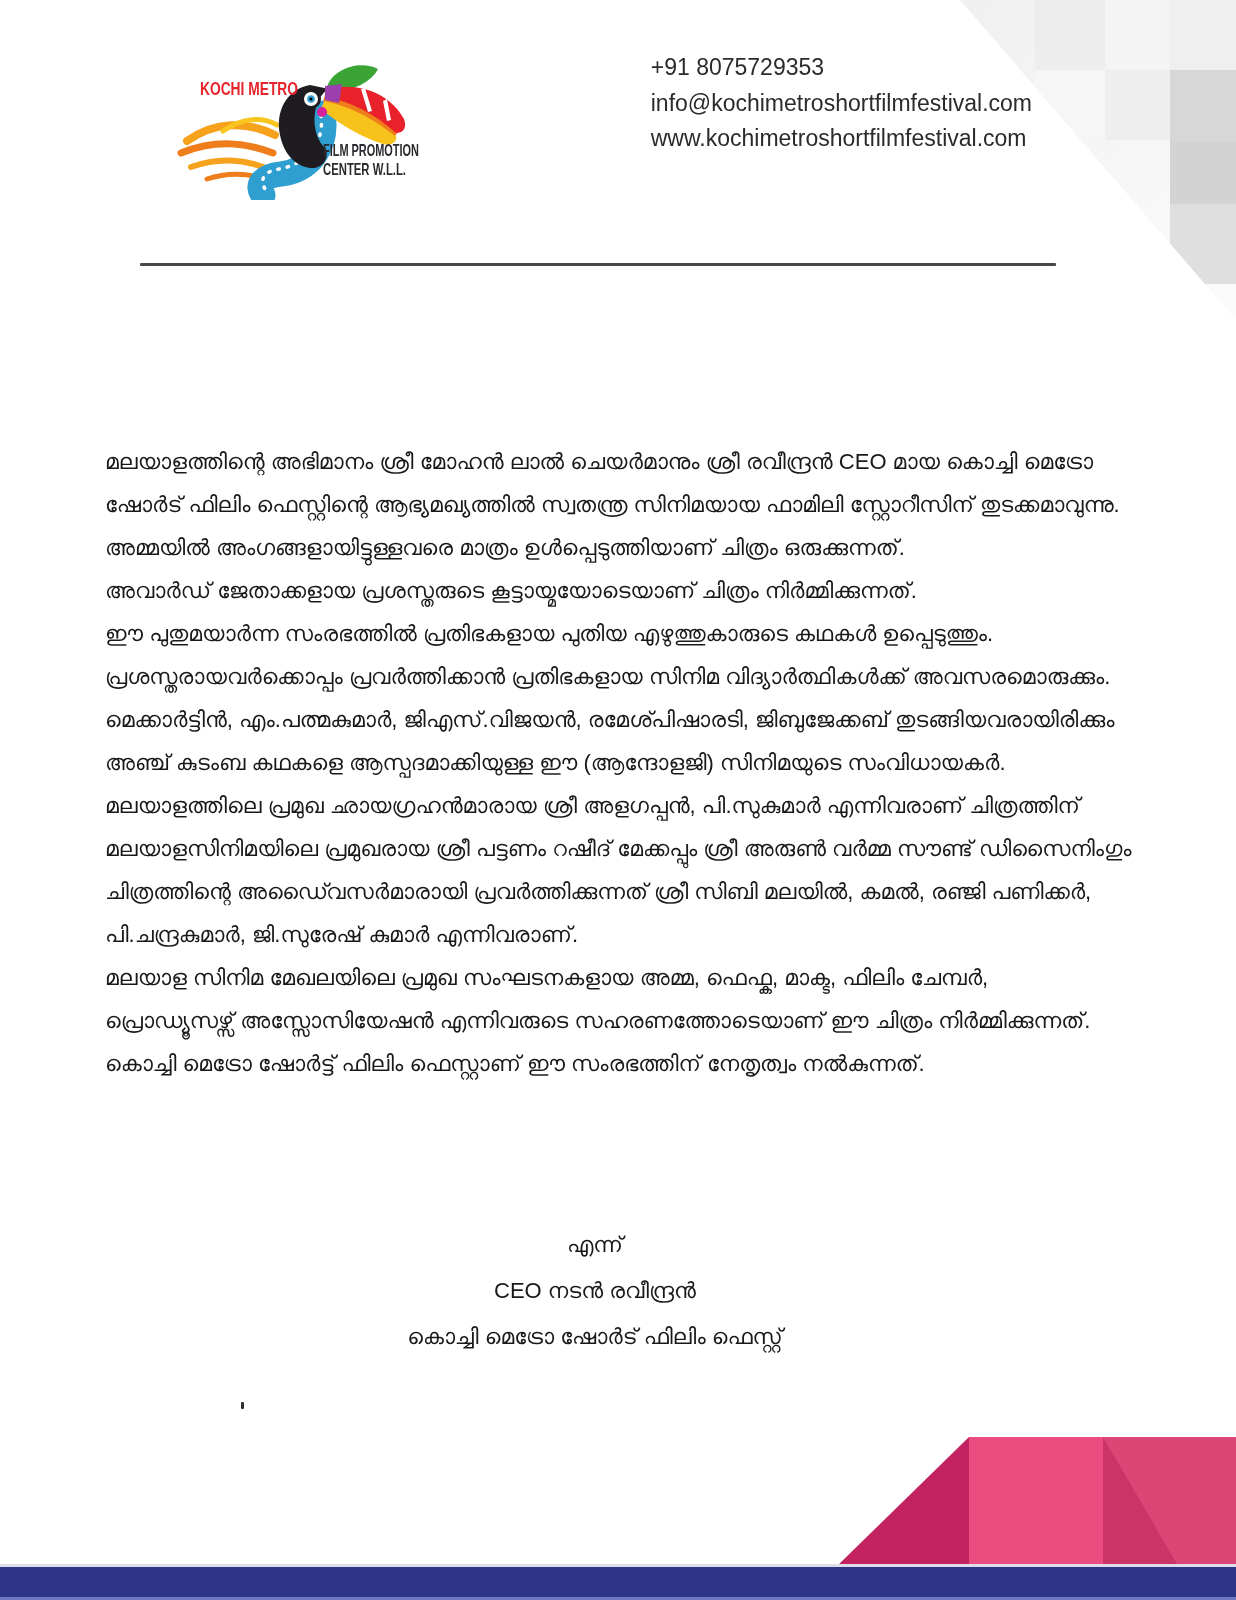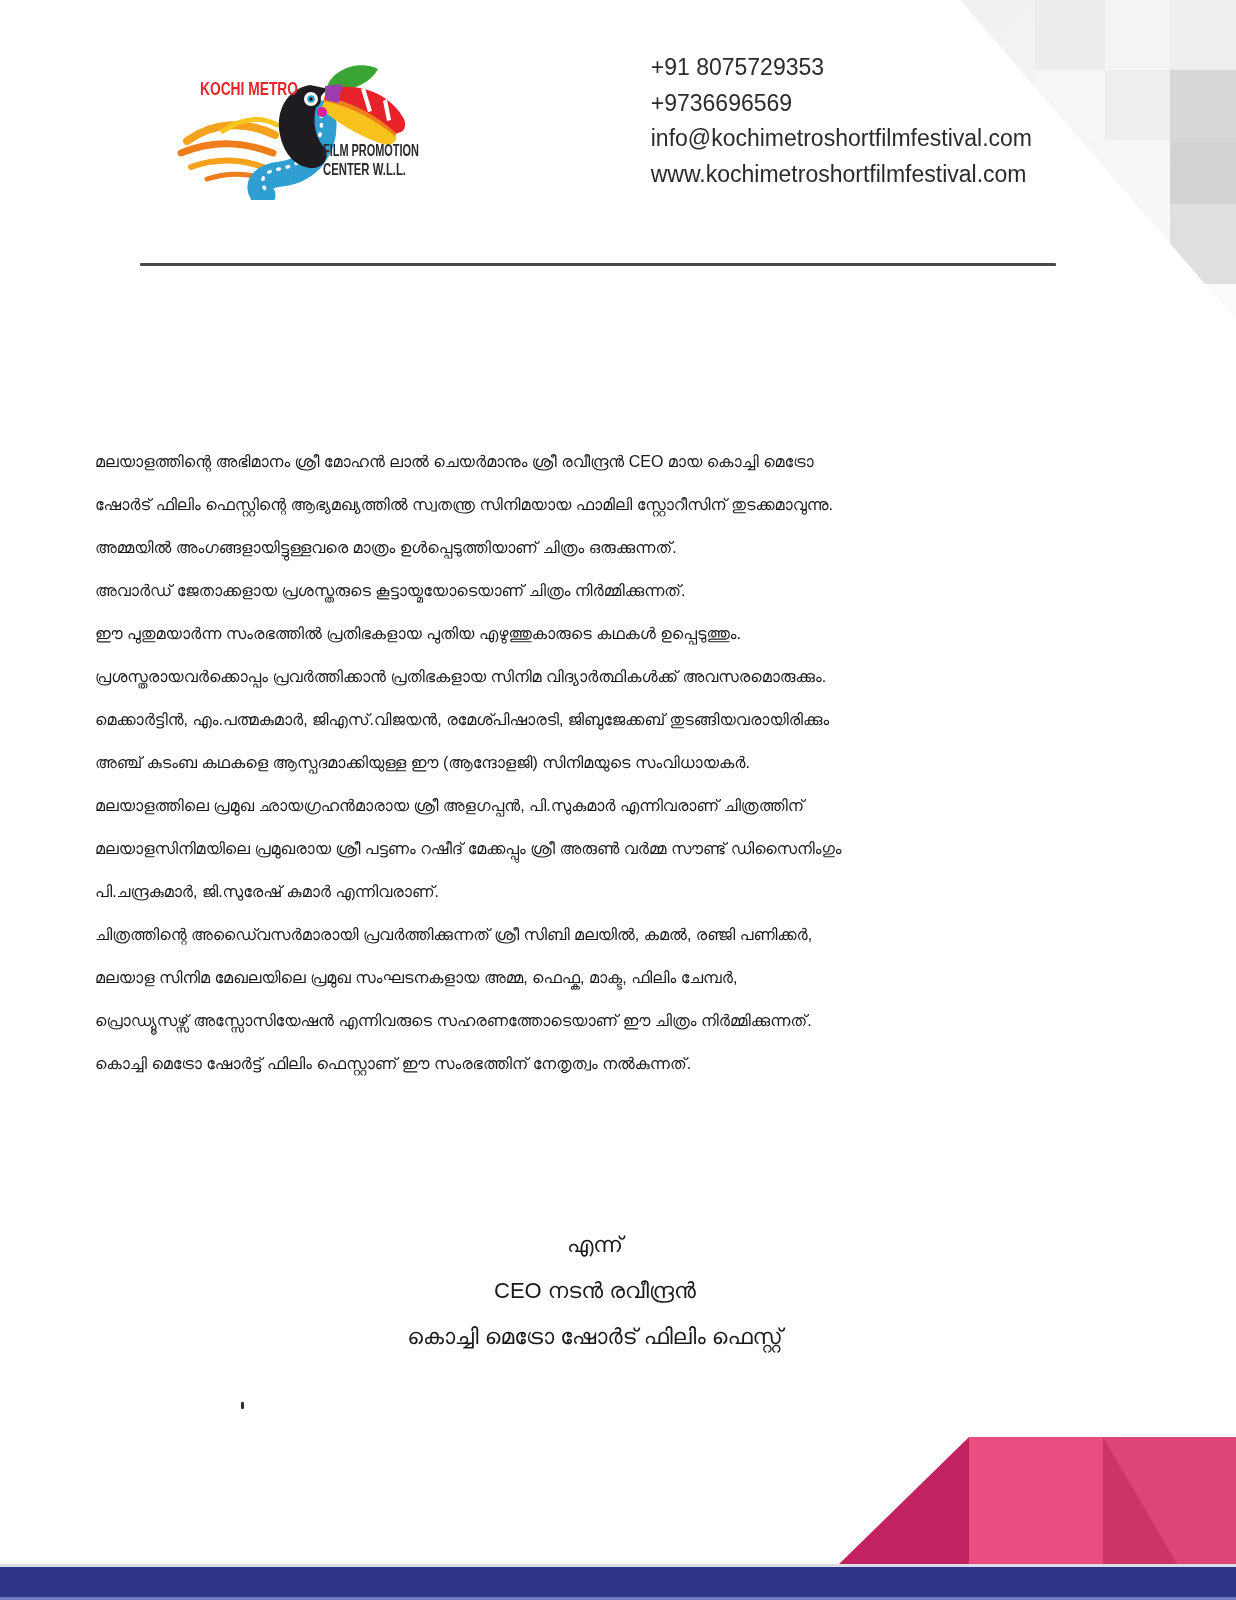--- a/index.html
+++ b/index.html
@@ -32,22 +32,22 @@
     position:absolute;right:204px;top:50px;
     font-size:23px;line-height:35.5px;color:#2b2b2b;
   }
   .divider{
     position:absolute;left:140px;top:263px;width:916px;height:3px;
     background:#474747;border-radius:1px;
   }
 
   
   .body-text{
-    position:absolute;left:95px;top:440px;width:1060px;
-    font-size:16px;color:#191919;
+    position:absolute;left:105px;top:440px;width:1060px;
+    font-size:22px;color:#191919;
   }
   .body-text .line{height:43px;line-height:43px;white-space:nowrap;}
 
   
   .signature{
     position:absolute;left:0;top:1222px;width:1150px;
     text-align:center;font-size:22px;color:#191919;
   }
   .signature .sig-line{height:46px;line-height:46px;margin-left:40px;}
 
@@ -126,40 +126,39 @@
       <circle cx="136" cy="44" r="1.6" fill="#000000"></circle>
     </g>
 
     <text x="25" y="40" font-size="19" font-weight="bold" fill="#e5242b" textLength="98" lengthAdjust="spacingAndGlyphs">KOCHI METRO</text>
     <text x="148" y="101" font-size="16.5" font-weight="bold" fill="#2b2a2e" textLength="96" lengthAdjust="spacingAndGlyphs">FILM PROMOTION</text>
     <text x="148" y="120" font-size="16.5" font-weight="bold" fill="#2b2a2e" textLength="83" lengthAdjust="spacingAndGlyphs">CENTER W.L.L.</text>
   </svg>
 
   <div class="contact">
     <div>+91 8075729353</div>
-    <div>+9736696569</div>
     <div>info@kochimetroshortfilmfestival.com</div>
     <div>www.kochimetroshortfilmfestival.com</div>
   </div>
 
   <div class="divider"></div>
 
   <div class="body-text">
     <div class="line">മലയാളത്തിന്റെ അഭിമാനം ശ്രീ മോഹൻ ലാൽ ചെയർമാനും ശ്രീ രവീന്ദ്രൻ CEO മായ കൊച്ചി മെട്രോ</div>
     <div class="line">ഷോർട് ഫിലിം ഫെസ്റ്റിന്റെ ആഭ്യമഖ്യത്തിൽ സ്വതന്ത്ര സിനിമയായ ഫാമിലി സ്റ്റോറീസിന് തുടക്കമാവുന്നു.</div>
     <div class="line">അമ്മയിൽ അംഗങ്ങളായിട്ടുള്ളവരെ മാത്രം ഉൾപ്പെടുത്തിയാണ് ചിത്രം ഒരുക്കുന്നത്.</div>
     <div class="line">അവാർഡ് ജേതാക്കളായ പ്രശസ്തരുടെ കൂട്ടായ്മയോടെയാണ് ചിത്രം നിർമ്മിക്കുന്നത്.</div>
     <div class="line">ഈ പുതുമയാർന്ന സംരഭത്തിൽ  പ്രതിഭകളായ പുതിയ എഴുത്തുകാരുടെ കഥകൾ ഉപ്പെടുത്തും.</div>
     <div class="line">പ്രശസ്തരായവർക്കൊപ്പം പ്രവർത്തിക്കാൻ പ്രതിഭകളായ സിനിമ വിദ്യാർത്ഥികൾക്ക് അവസരമൊരുക്കും.</div>
     <div class="line">മെക്കാർട്ടിൻ, എം.പത്മകുമാർ, ജിഎസ്.വിജയൻ, രമേശ്പിഷാരടി, ജിബുജേക്കബ് തുടങ്ങിയവരായിരിക്കും</div>
     <div class="line">അഞ്ച് കുടംബ കഥകളെ ആസ്പദമാക്കിയുള്ള ഈ (ആന്ദോളജി) സിനിമയുടെ സംവിധായകർ.</div>
     <div class="line">മലയാളത്തിലെ പ്രമുഖ ഛായഗ്രഹൻമാരായ ശ്രീ അളഗപ്പൻ, പി.സുകുമാർ എന്നിവരാണ് ചിത്രത്തിന്</div>
     <div class="line">മലയാളസിനിമയിലെ പ്രമുഖരായ ശ്രീ പട്ടണം റഷീദ് മേക്കപ്പും ശ്രീ അരുൺ വർമ്മ സൗണ്ട് ഡിസൈനിംഗും</div>
+    <div class="line">ചിത്രത്തിന്റെ അഡൈ്വസർമാരായി പ്രവർത്തിക്കുന്നത് ശ്രീ സിബി മലയിൽ, കമൽ, രഞ്ജി പണിക്കർ,</div>
     <div class="line">പി.ചന്ദ്രകുമാർ, ജി.സുരേഷ് കുമാർ എന്നിവരാണ്.</div>
-    <div class="line">ചിത്രത്തിന്റെ അഡൈ്വസർമാരായി പ്രവർത്തിക്കുന്നത് ശ്രീ സിബി മലയിൽ, കമൽ, രഞ്ജി പണിക്കർ,</div>
     <div class="line">മലയാള സിനിമ മേഖലയിലെ പ്രമുഖ സംഘടനകളായ അമ്മ, ഫെഫ്ക, മാക്ട, ഫിലിം ചേമ്പർ,</div>
     <div class="line">പ്രൊഡ്യൂസഴ്സ് അസ്സോസിയേഷൻ എന്നിവരുടെ സഹരണത്തോടെയാണ് ഈ ചിത്രം നിർമ്മിക്കുന്നത്.</div>
     <div class="line">കൊച്ചി മെട്രോ ഷോർട്ട് ഫിലിം ഫെസ്റ്റാണ് ഈ സംരഭത്തിന് നേതൃത്വം നൽകുന്നത്.</div>
   </div>
 
   <div class="signature">
     <div class="sig-line">എന്ന്</div>
     <div class="sig-line">CEO നടൻ രവീന്ദ്രൻ</div>
     <div class="sig-line">കൊച്ചി മെട്രോ ഷോർട് ഫിലിം ഫെസ്റ്റ്</div>
   </div>

